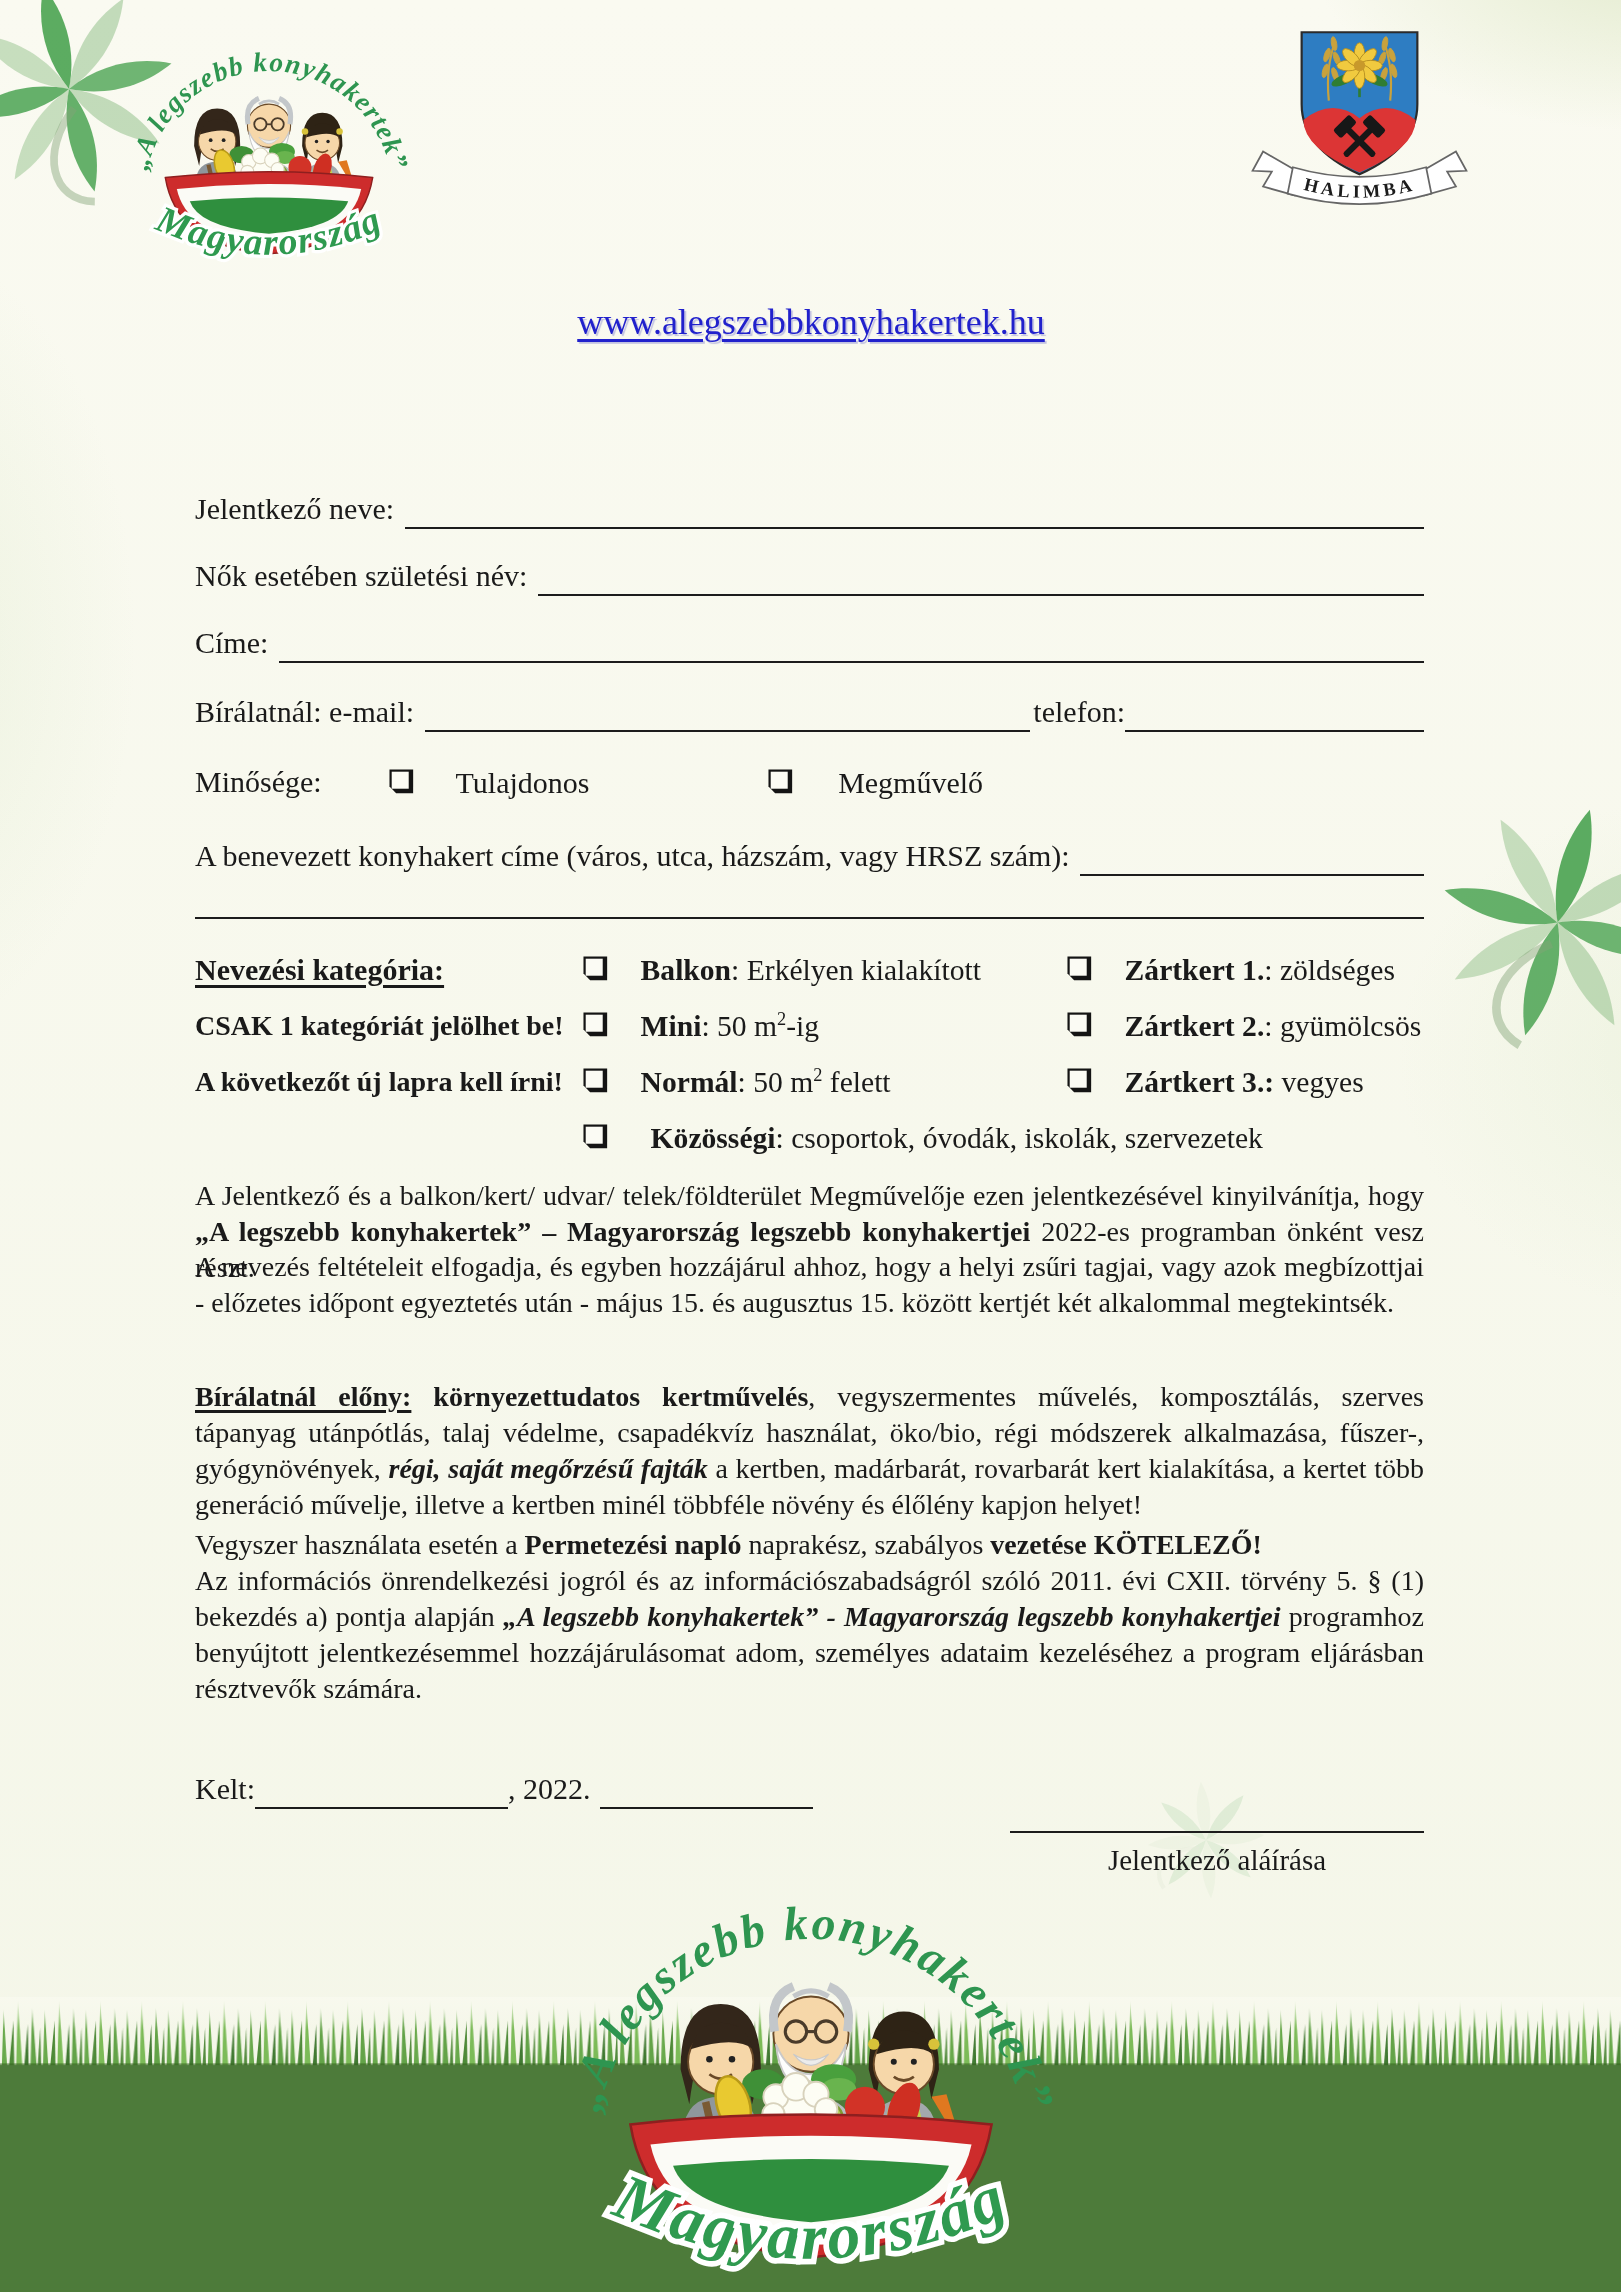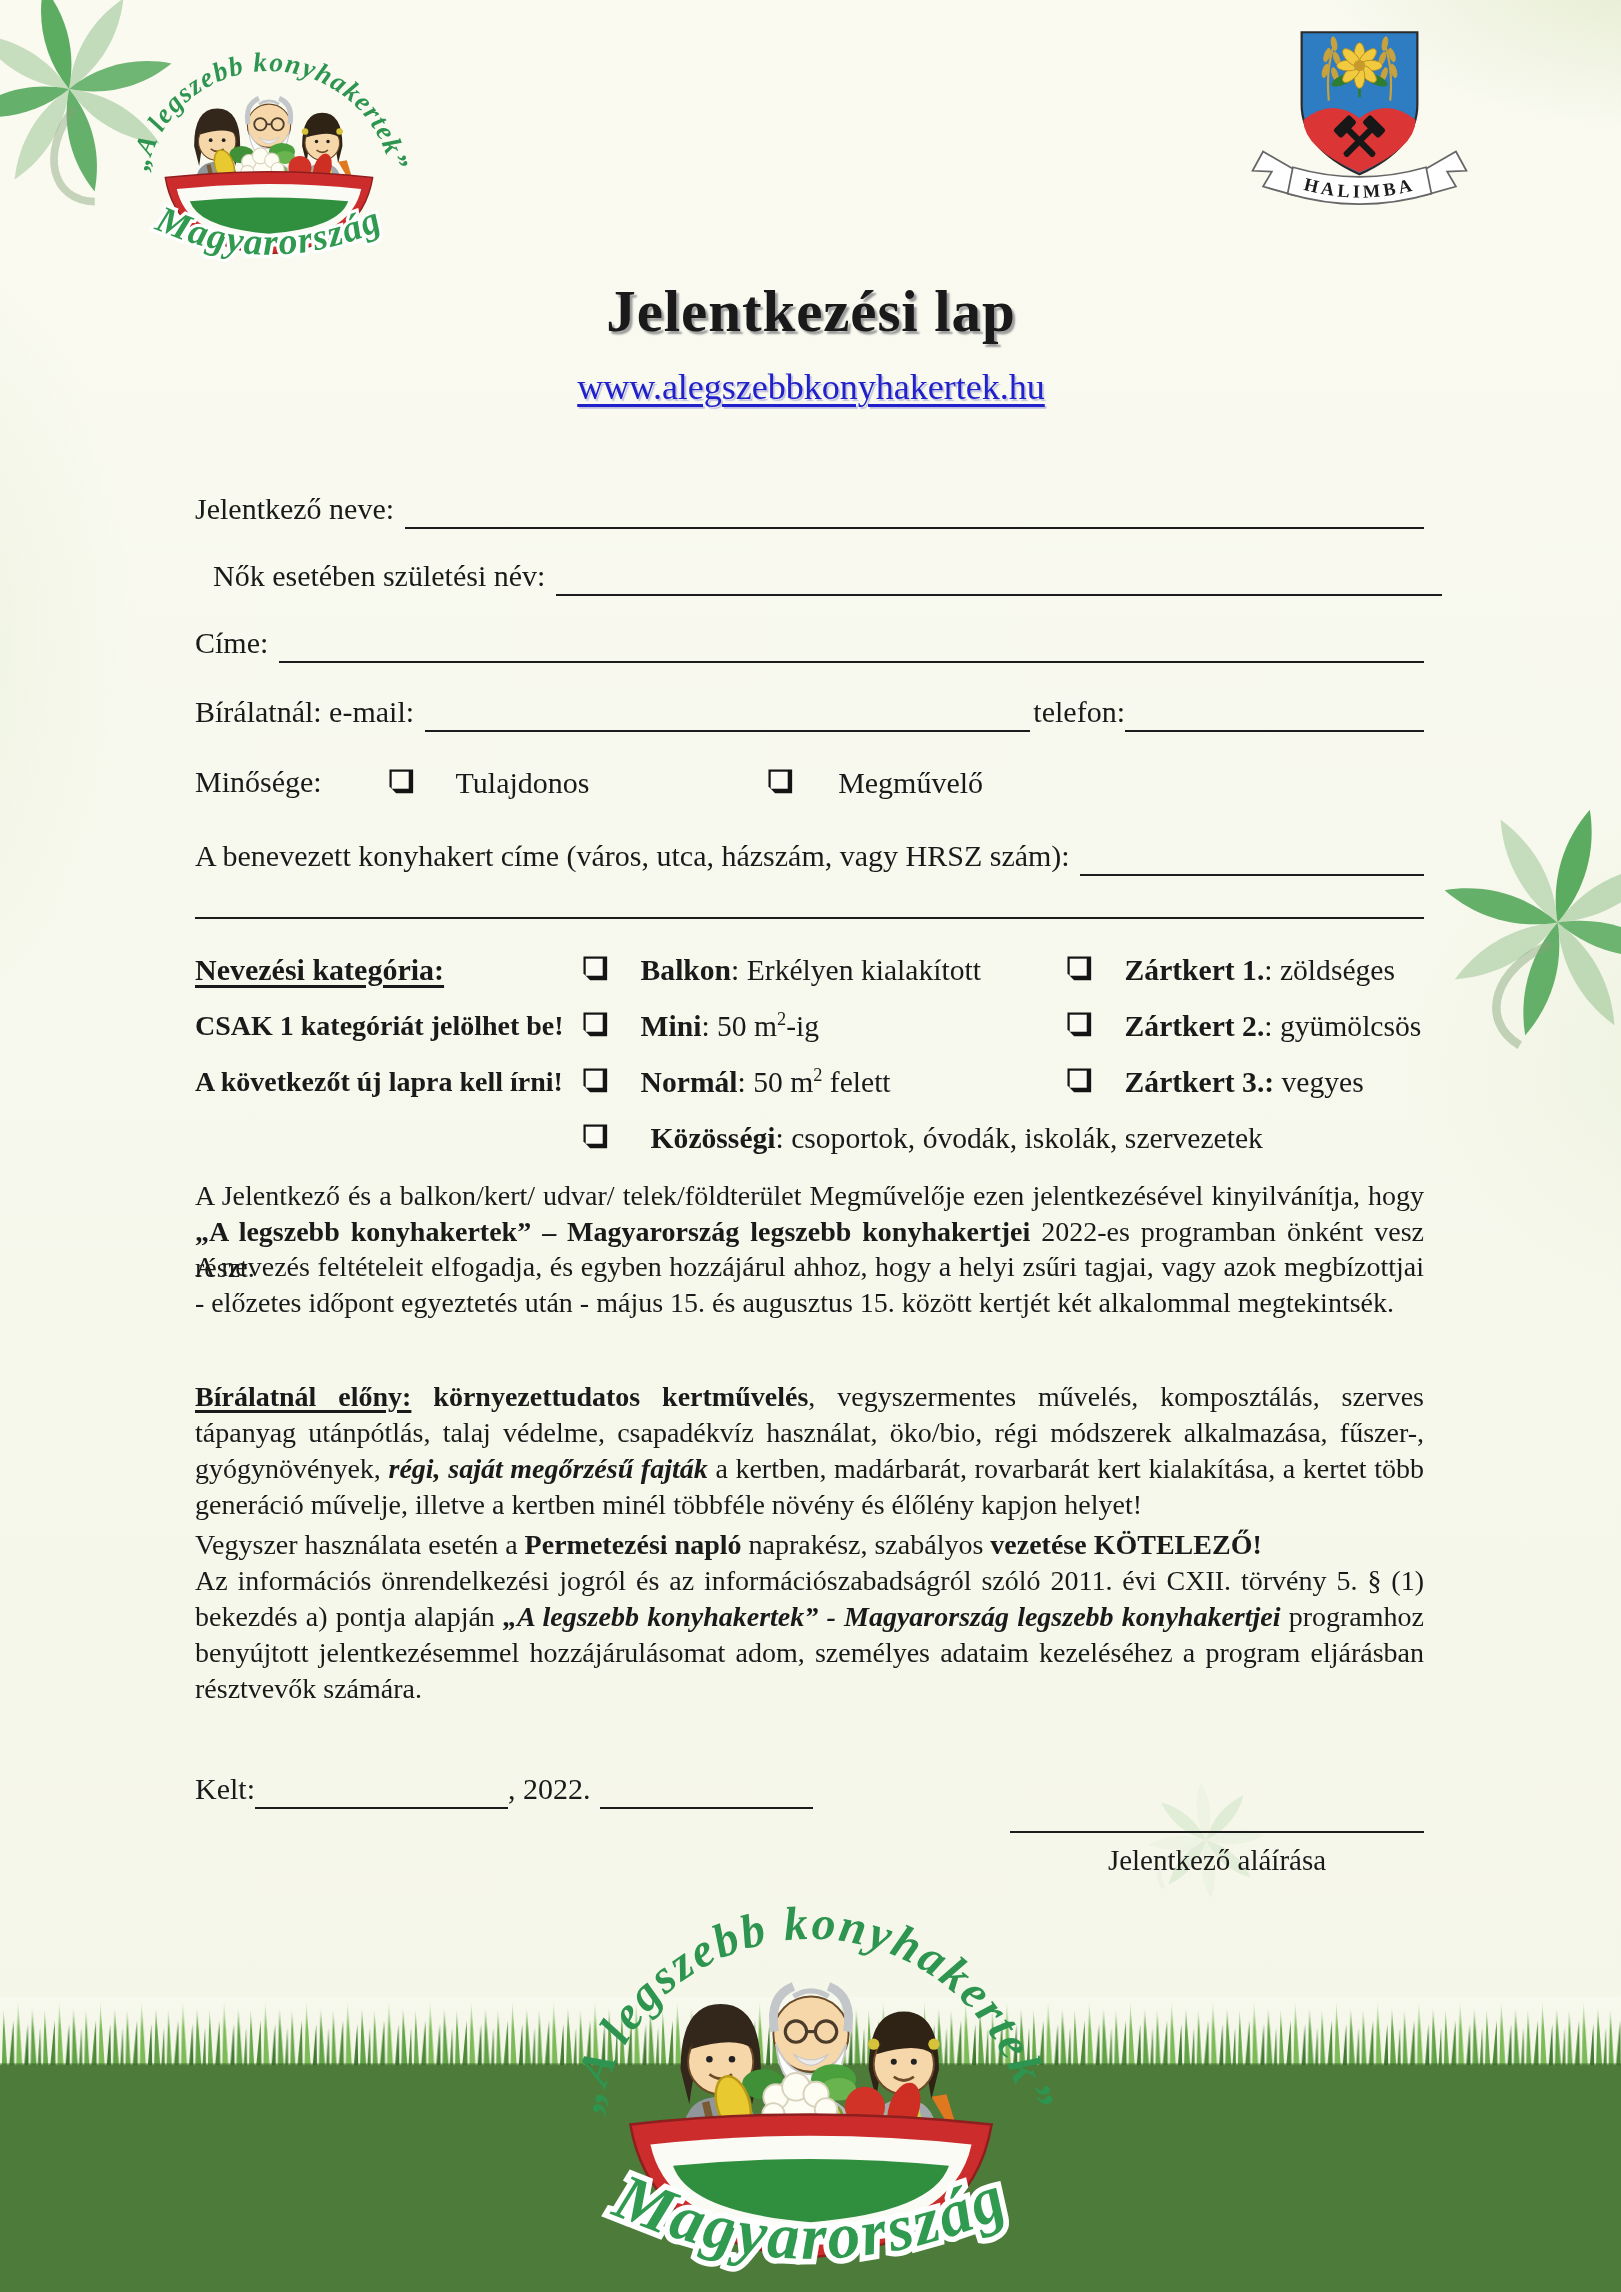--- a/index.html
+++ b/index.html
@@ -227,30 +227,30 @@
     </svg>
 
   <svg class="abs" style="left:125px; top:23px; width:288px; height:253px;" viewBox="0 0 322 282" width="288" height="253">
       <use href="#prog-logo"></use>
     </svg>
   <svg class="abs" style="left:1243px; top:19.7px; width:233px; height:206px;" viewBox="0 0 260 230" width="233" height="206">
       <use href="#coat"></use>
     </svg>
 
   <div class="abs title-block">
-    <h1 class="doc-title">Jelentkezési lap</h1><br>
+    <br>
     <span class="doc-url">www.alegszebbkonyhakertek.hu</span>
   </div>
 
   <div class="abs row" style="left:195px; top:484px; width:1229px;">
     <span class="lbl">Jelentkező neve:</span>
     <span class="fill"></span>
   </div>
 
-  <div class="abs row" style="left:213px; top:551px; width:1229px;">
+  <div class="abs row" style="left:195px; top:551px; width:1229px;">
     <span class="lbl">Nők esetében születési név:</span>
     <span class="fill"></span>
   </div>
 
   <div class="abs row" style="left:195px; top:618px; width:1229px;">
     <span class="lbl">Címe:</span>
     <span class="fill"></span>
   </div>
 
   <div class="abs row" style="left:195px; top:687px; width:1229px;">

